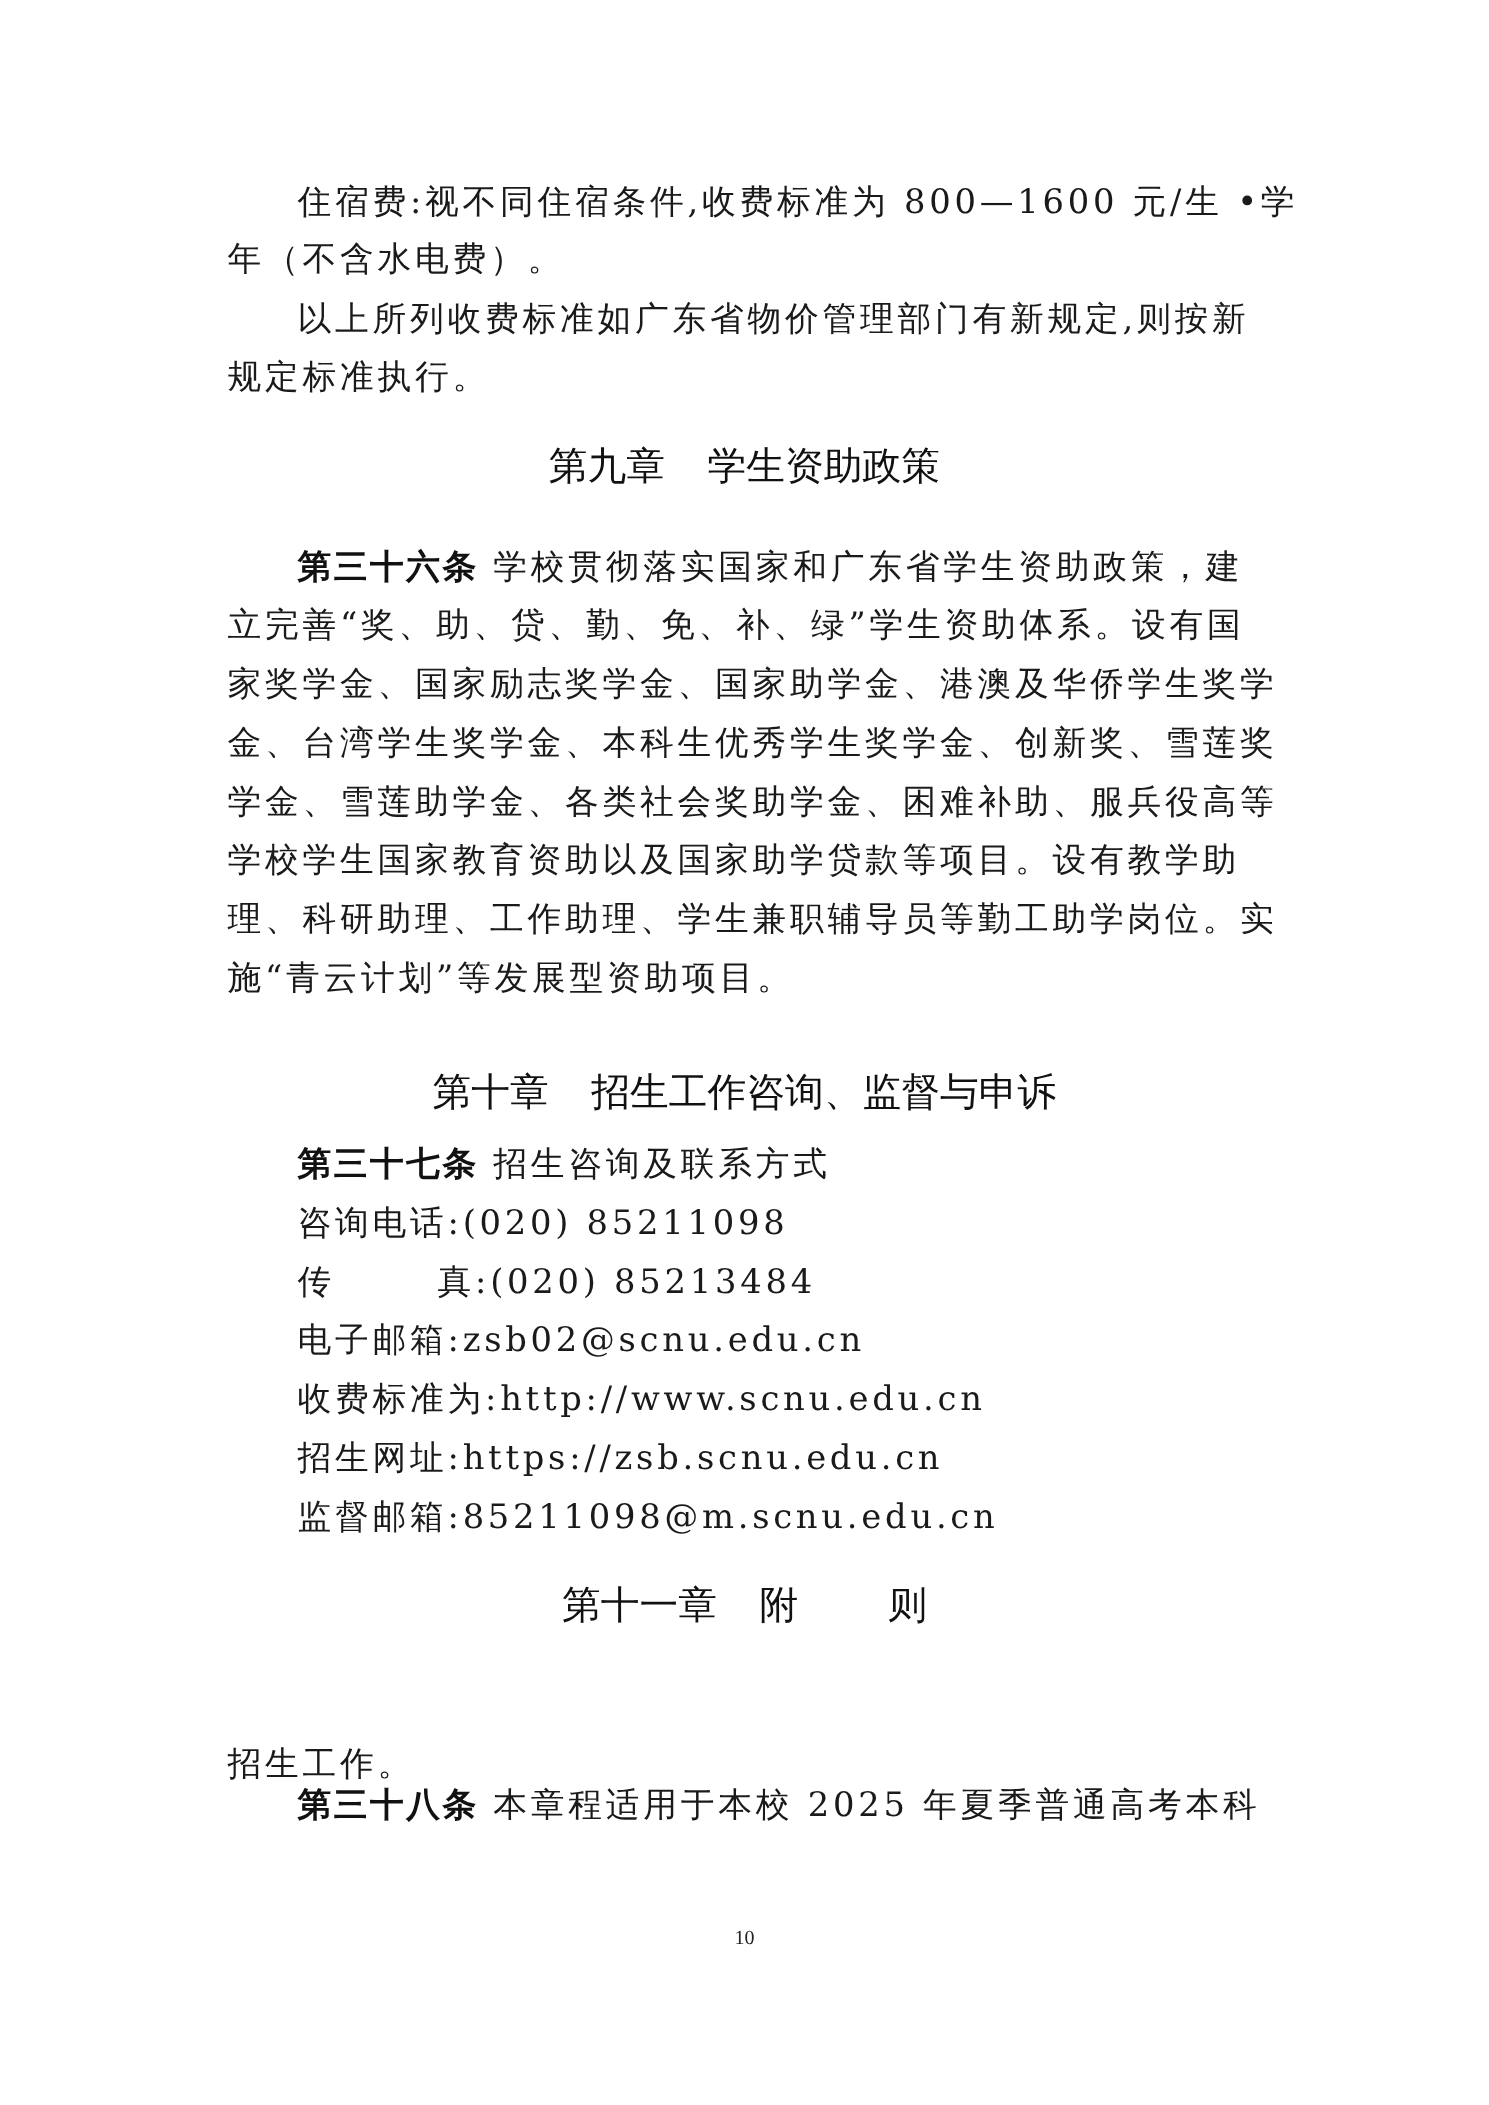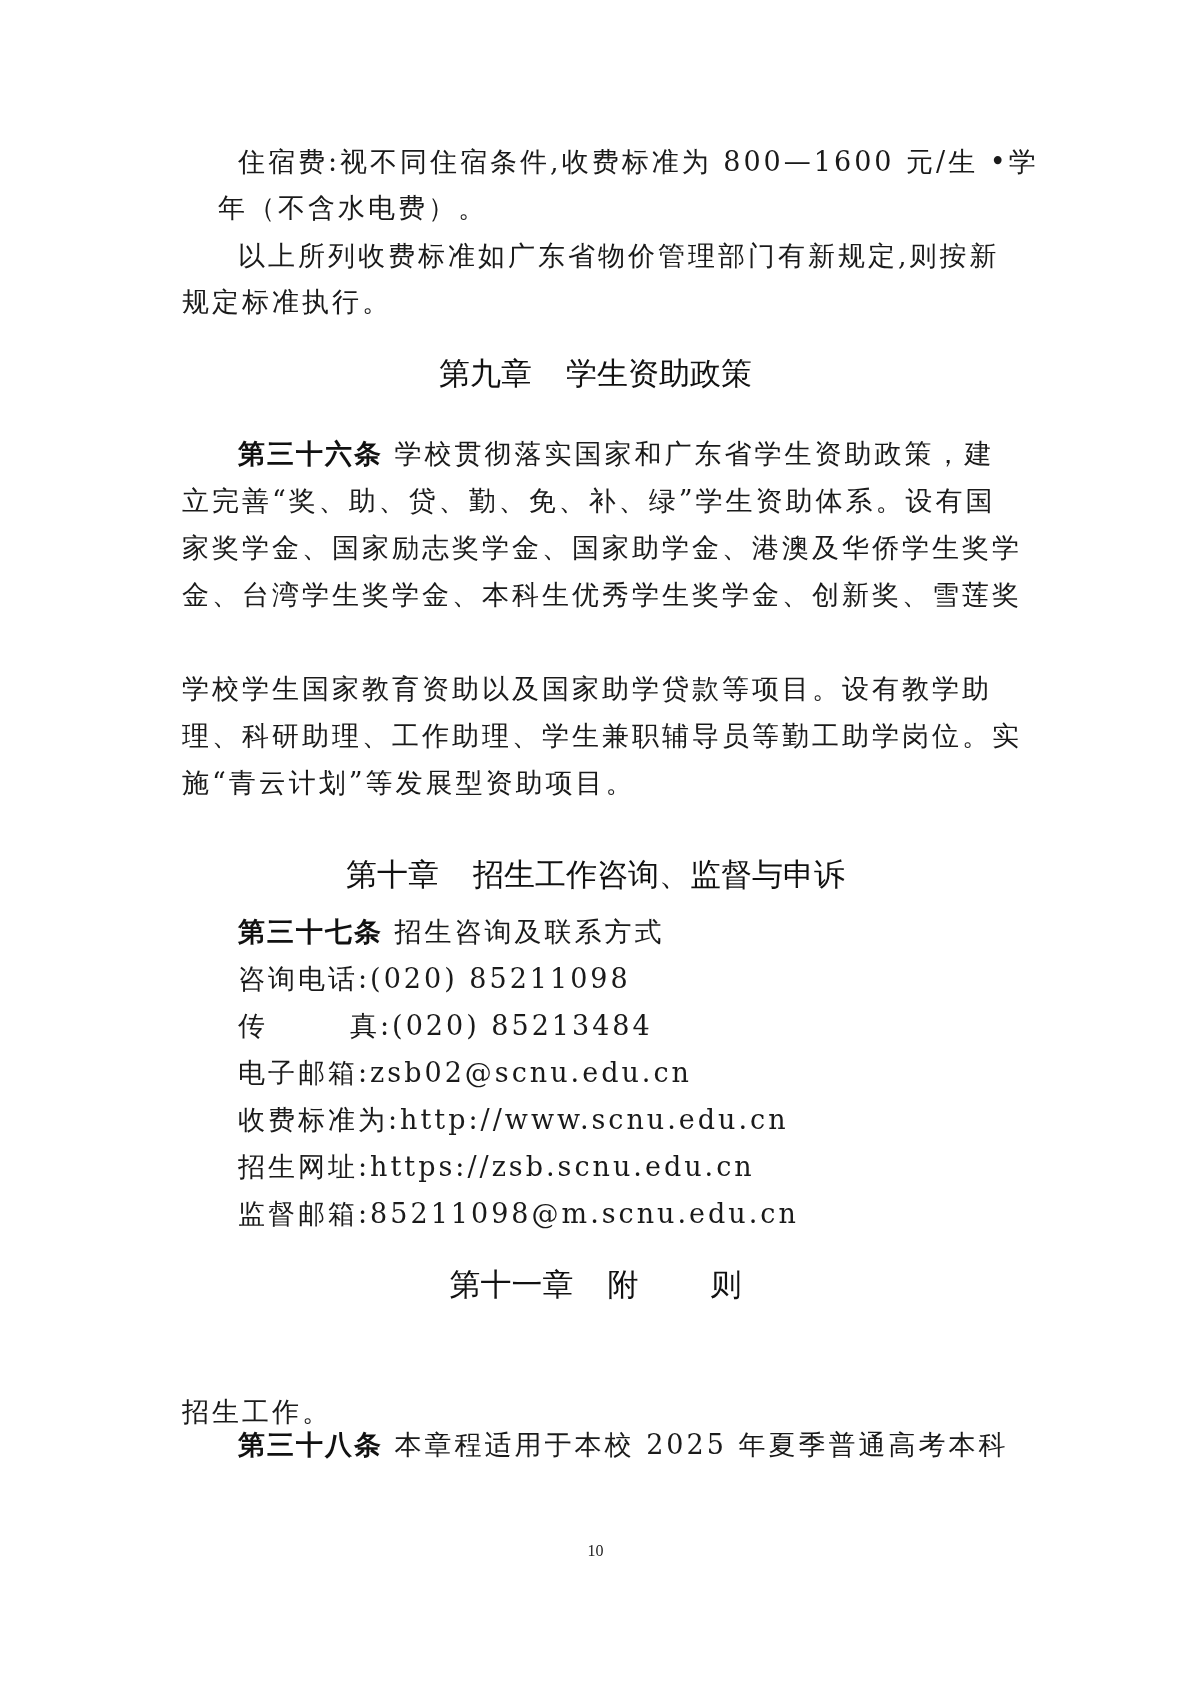--- a/index.html
+++ b/index.html
@@ -18,35 +18,36 @@
   .pagenum { position: absolute; left: 0; width: 1191px; text-align: center; top: 1542px;
              font-size: 16px; font-family: "Liberation Serif", serif; color: #222; }
   .label-space { display: inline-block; width: 82px; }
 </style>
 </head>
 <body>
 
 <div class="page">
 
   <div class="line indent" style="top:144px;">住宿费:视不同住宿条件,收费标准为 800—1600 元/生 •学</div>
-  <div class="line" style="top:190px;margin-left:36px;">年（不含水电费）。</div>
+  <div class="line" style="top:190px;">年（不含水电费）。</div>
   <div class="line indent" style="top:238px;">以上所列收费标准如广东省物价管理部门有新规定,则按新</div>
   <div class="line" style="top:284px;">规定标准执行。</div>
 
   <div class="heading" style="top:353px;text-align:center;">
     <span>第九章</span><span class="gap"></span><span>学生资助政策</span>
   </div>
 
   <div class="line indent" style="top:436px;">
     <span class="art">第三十六条</span>
     <span>学校贯彻落实国家和广东省学生资助政策，建</span>
   </div>
   <div class="line" style="top:483px;text-align:center;">立完善“奖、助、贷、勤、免、补、绿”学生资助体系。设有国</div>
   <div class="line" style="top:530px;">家奖学金、国家励志奖学金、国家助学金、港澳及华侨学生奖学</div>
   <div class="line" style="top:577px;">金、台湾学生奖学金、本科生优秀学生奖学金、创新奖、雪莲奖</div>
+  <div class="line" style="top:624px;">学金、雪莲助学金、各类社会奖助学金、困难补助、服兵役高等</div>
   <div class="line" style="top:671px;">学校学生国家教育资助以及国家助学贷款等项目。设有教学助</div>
   <div class="line" style="top:718px;text-align:right;">理、科研助理、工作助理、学生兼职辅导员等勤工助学岗位。实</div>
   <div class="line" style="top:765px;">施“青云计划”等发展型资助项目。</div>
 
   <div class="heading" style="top:854px;">
     <span>第十章</span><span class="gap"></span><span>招生工作咨询、监督与申诉</span>
   </div>
 
   <div class="line indent" style="top:914px;">
     <span class="art">第三十七条</span>

